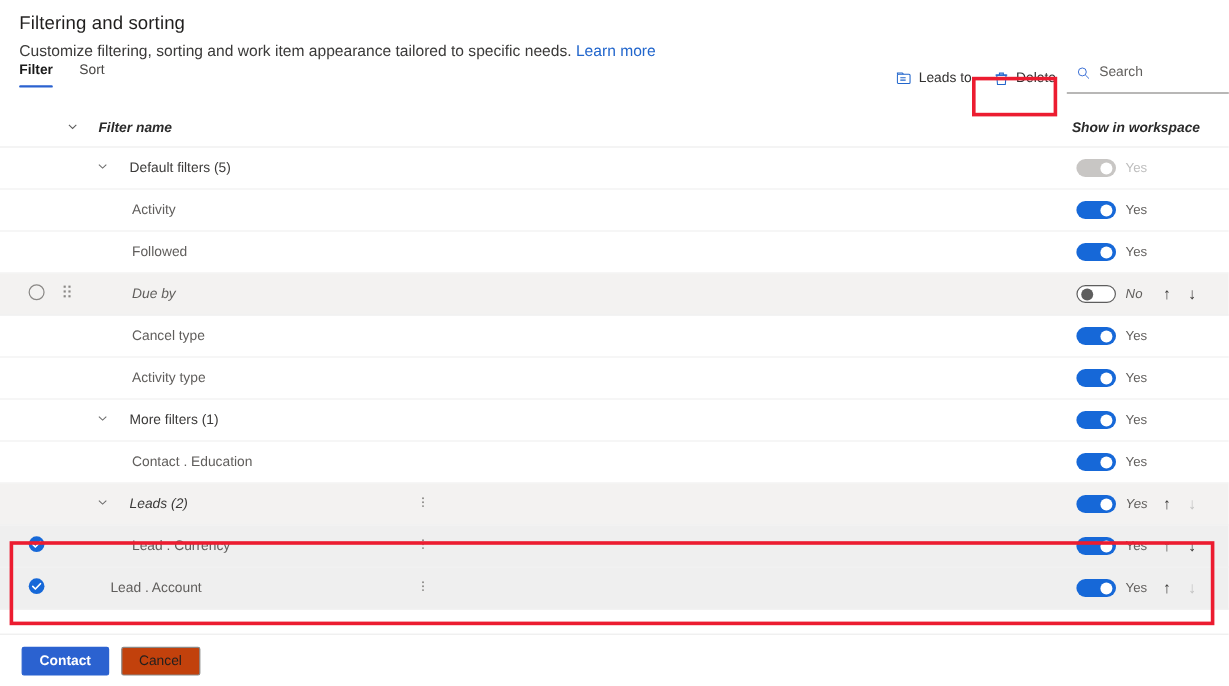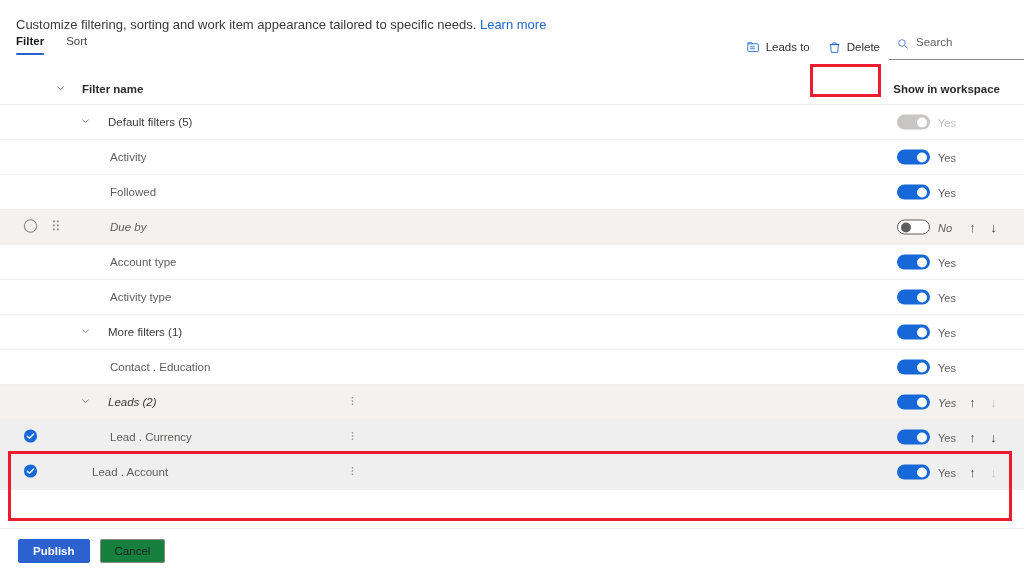--- a/index.html
+++ b/index.html
@@ -38,21 +38,21 @@
     height: 1px; background: #8a8886;
   }
   .srch-ph { font-size: 11.5px; color: #605e5c; }
 
   
   .tbl { margin-top: 8px; }
   .row {
     position: relative; display: flex; align-items: center;
     height: 35px; border-bottom: 1px solid #f0f0f0; font-size: 11.5px;
   }
-  .row.head { height: 32px; border-bottom: 1px solid #ededed; }
+  .row.head { height: 32px; border-bottom: 1px solid #ededed; font-style: italic; }
   .row.shade { background: #f3f2f1; font-style: italic; }
   .row.sel   { background: #efefef; }
 
   .c-check { position: absolute; left: 23px; top: 50%; transform: translateY(-50%); }
   .c-drag  { position: absolute; left: 52px; top: 50%; transform: translateY(-50%); }
   .c-chev  { position: absolute; top: 50%; transform: translateY(-50%); }
   .c-name  { position: absolute; top: 50%; transform: translateY(-50%); white-space: nowrap; }
   .c-kebab { position: absolute; left: 347px; top: 50%; transform: translateY(-50%); }
 
   .nm-head { font-weight: 700; color: #2b2b2b; }
@@ -87,28 +87,29 @@
   
   .redbox { position: absolute; border: 3px solid #ec1c30; pointer-events: none; z-index: 20; }
 
   
   .foot { position: absolute; left: 0; right: 0; bottom: 0; height: 44px;
           border-top: 1px solid #ededed; background: #fff;
           display: flex; align-items: center; gap: 10px; padding-left: 18px; }
   .btn { font-family: "Liberation Sans", sans-serif; font-size: 11.5px; height: 24px;
          padding: 0 14px; border-radius: 2px; cursor: pointer; }
   .btn-pri { background: #2b62d0; color: #fff; border: 1px solid #2b62d0; font-weight: 700; }
-  .btn-sec { background: #15803d; color: #201f1e; border: 1px solid #8a8886; }
+  .btn-sec { background: #c2410c; color: #201f1e; border: 1px solid #8a8886; }
 </style>
 </head>
 <body>
 
 <div class="page">
 
   <div class="hdr">
+    <div class="hdr-title">Filtering and sorting</div>
     <div class="hdr-sub">
       <span>Customize filtering, sorting and work item appearance tailored to specific needs.</span>
       <span class="lnk">Learn more</span>
     </div>
   </div>
 
   <div class="barrow">
     <div class="tabs">
       <div class="tab on">Filter</div>
       <div class="tab">Sort</div>
@@ -214,21 +215,21 @@
           <span class="right">
             <span class="tg off">
               <span class="knob"></span>
             </span>
             <span class="tg-lbl">No</span>
             <span class="arr">↑</span>
             <span class="arr">↓</span>
           </span>
         </div>
         <div class="row">
-          <span class="c-name nm-leaf" style="left:110px">Account type</span>
+          <span class="c-name nm-leaf" style="left:110px">Cancel type</span>
           <span class="right">
             <span class="tg on">
               <span class="knob"></span>
             </span>
             <span class="tg-lbl">Yes</span>
             <span class="arr gone">↑</span>
             <span class="arr gone">↓</span>
           </span>
         </div>
         <div class="row">
@@ -323,20 +324,20 @@
             </span>
             <span class="tg-lbl">Yes</span>
             <span class="arr">↑</span>
             <span class="arr dim">↓</span>
           </span>
         </div>
       </div>
   </div>
 
   <div class="foot">
-    <button class="btn btn-pri">Publish</button>
+    <button class="btn btn-pri">Contact</button>
     <button class="btn btn-sec">Cancel</button>
   </div>
 
   <div class="redbox" style="left:810px; top:64px; width:71px; height:33px;"></div>
   <div class="redbox" style="left:8px; top:451px; width:1004px; height:70px;"></div>
 
 </div>
 
 </body></html>

